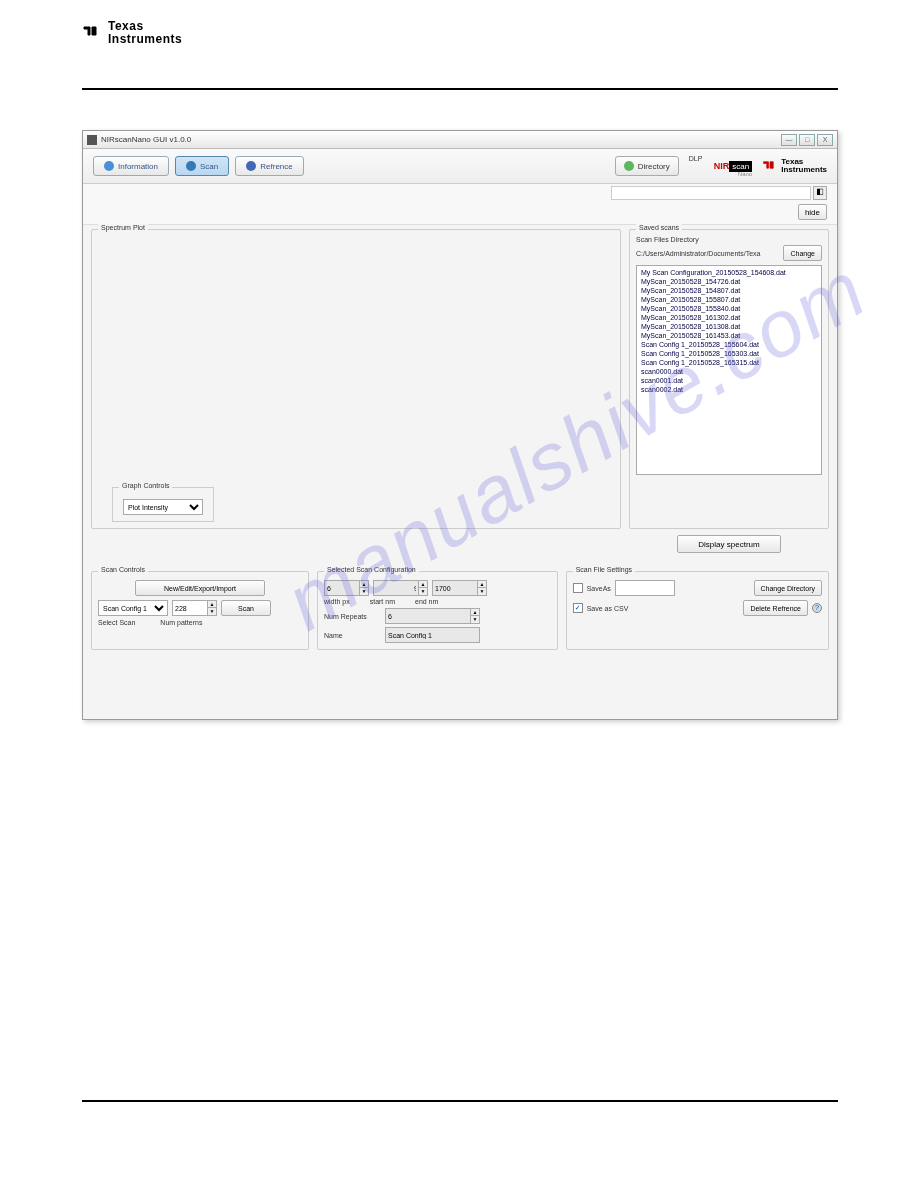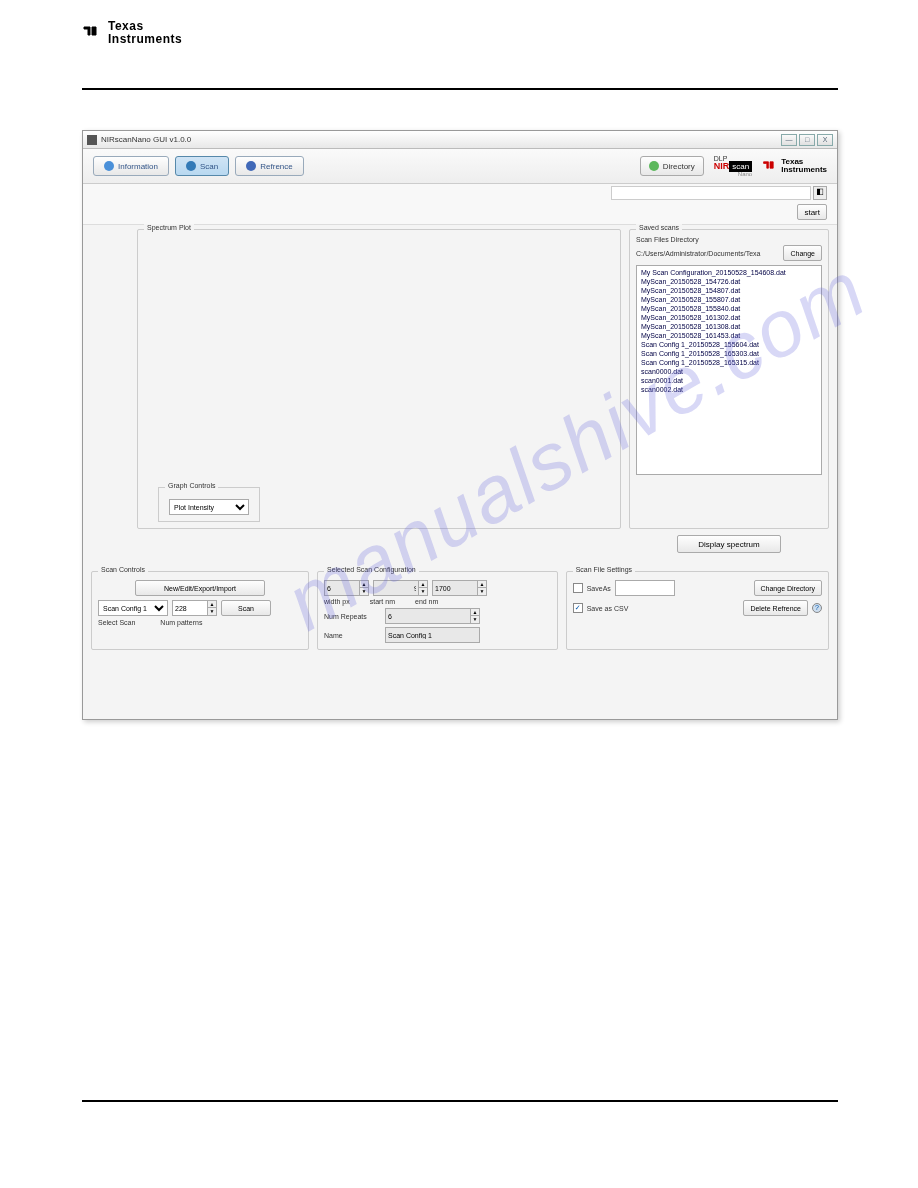--- a/index.html
+++ b/index.html
@@ -26,34 +26,34 @@
   .t-icon { width: 10px; height: 10px; border-radius: 50%; display: inline-block; }
   .i-info { background: #4a90d9; }
   .i-scan { background: #337ab7; }
   .i-util { background: #4169b8; }
   .i-conn { background: #5cb85c; border-radius: 50%; }
   
   .brand-row { margin-left: auto; display: flex; align-items: center; gap: 10px; }
   .connected-btn { height: 20px; padding: 0 8px; font-size: 8px; background: linear-gradient(#fefefe,#e8e8e8); border: 1px solid #aaa; border-radius: 3px; display: flex; align-items: center; gap: 4px; color: #333; }
   .logo-nir { font-size: 9px; display: flex; flex-direction: column; line-height: 1; }
   .logo-nir .dlp { color: #333; font-size: 7px; }
-  .logo-nir .nir { color: #c00; font-weight: bold; }
+  .logo-nir .nir { color: #c00; font-weight: bold; margin-left: 25px; }
   .logo-nir .scan-box { background: #000; color: #fff; padding: 1px 3px; font-size: 8px; }
   .logo-nir .nano { color: #888; font-size: 6px; text-align: right; }
   .logo-ti { display: flex; align-items: center; gap: 3px; }
   .logo-ti .chip { color: #c00; font-size: 14px; font-weight: bold; }
   .logo-ti .txt { color: #000; font-size: 8px; font-weight: bold; line-height: 1; }
   
   .subbar { padding: 2px 10px 4px; display: flex; justify-content: flex-end; gap: 4px; border-bottom: 1px solid #ddd; background: #f8f8f8; }
   .sub-field { width: 200px; height: 14px; background: #fff; border: 1px solid #ccc; }
   .sub-icon { width: 14px; height: 14px; border: 1px solid #aaa; background: #eee; font-size: 8px; text-align: center; }
   .hide-btn { height: 16px; padding: 0 6px; font-size: 8px; background: linear-gradient(#fefefe,#e8e8e8); border: 1px solid #aaa; border-radius: 2px; margin-top: 2px; }
   
   .main-area { display: flex; padding: 4px 8px; gap: 8px; }
-  .left-col { flex: 1; margin-left: 46px; }
+  .left-col { flex: 1; }
   .right-col { width: 200px; }
   
   .group { border: 1px solid #ccc; border-radius: 2px; position: relative; margin-bottom: 6px; background: #f4f4f4; }
   .group-label { position: absolute; top: -6px; left: 6px; background: #f4f4f4; padding: 0 3px; font-size: 7px; color: #333; }
   .spectrum-plot { height: 300px; }
   
   .graph-controls { position: absolute; bottom: 6px; left: 20px; border: 1px solid #ccc; padding: 8px 10px 6px; }
   .gc-label { position: absolute; top: -6px; left: 6px; background: #f4f4f4; padding: 0 3px; font-size: 7px; color: #333; }
   .gc-select { width: 80px; height: 16px; font-size: 7px; background: #fff; border: 1px solid #aaa; }
   
@@ -151,21 +151,21 @@
       </div>
     </div>
   </div>
 
   <div class="subbar">
     <div style="display:flex;flex-direction:column;align-items:flex-end;gap:2px;">
       <div style="display:flex;gap:2px;">
         <div class="sub-field"></div>
         <div class="sub-icon">◧</div>
       </div>
-      <button class="hide-btn">start</button>
+      <button class="hide-btn">hide</button>
     </div>
   </div>
 
   <div class="main-area">
     <div class="left-col">
       <div class="group spectrum-plot">
         <span class="group-label">Spectrum Plot</span>
         <div class="graph-controls">
           <span class="gc-label">Graph Controls</span>
           <select class="gc-select">

